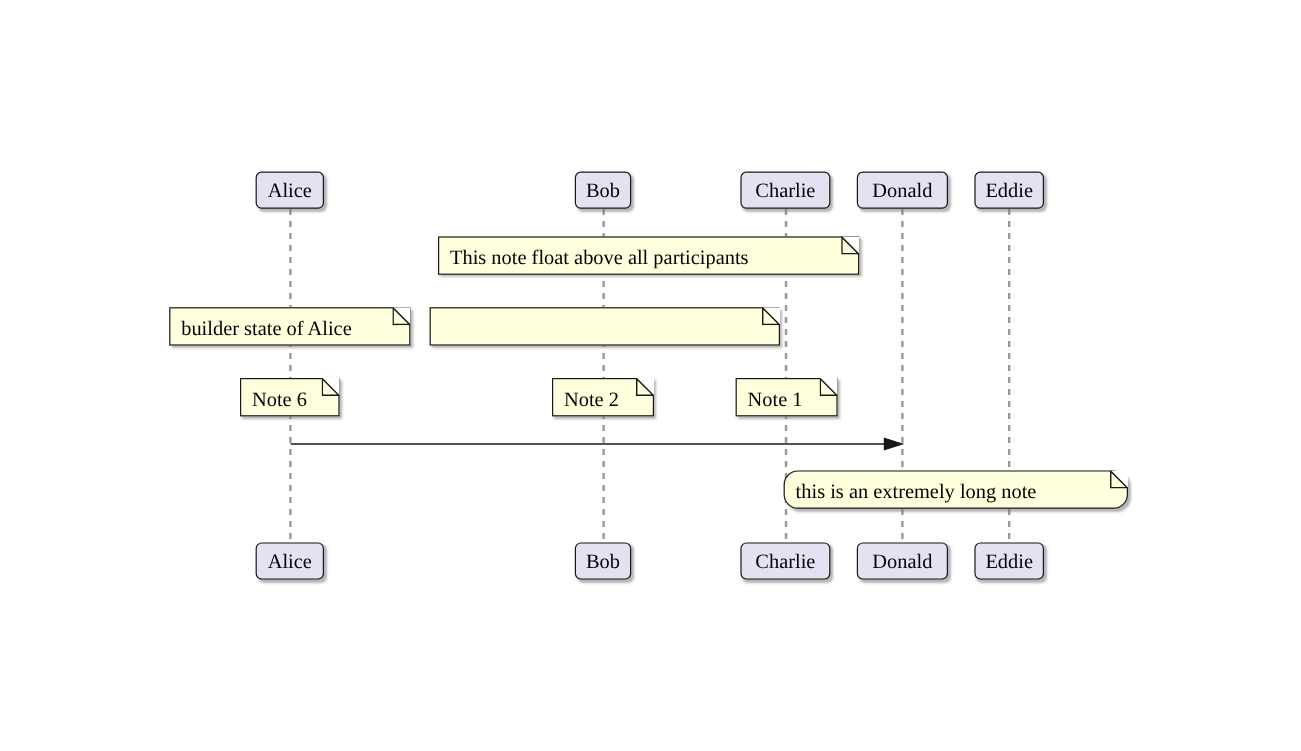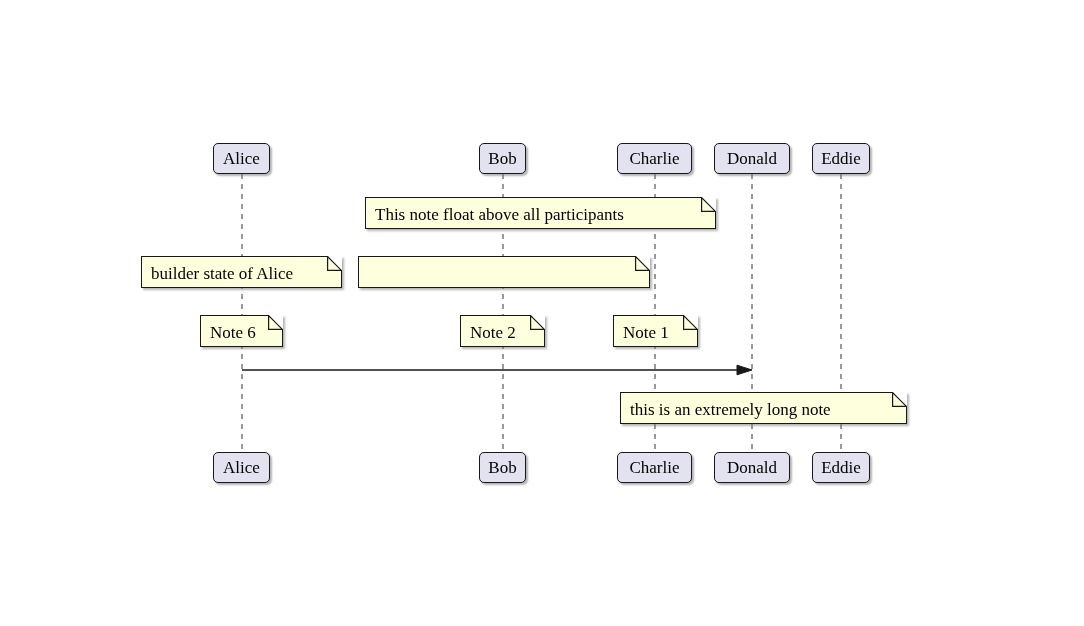--- a/index.html
+++ b/index.html
@@ -127,21 +127,21 @@
       <path class="fold-cover" d="M0,0 H15 V15 Z"></path>
       <path class="fold-flap" d="M0.6,0.6 L0.6,14.4 L14.4,14.4 Z"></path>
     </svg>
   </div>
 
   <svg class="arrow-svg" width="512" height="16" viewBox="0 0 512 16">
     <line class="arrow-line" x1="0" y1="8" x2="498" y2="8"></line>
     <polygon class="arrow-head" points="510,8 495,3.2 495,12.8"></polygon>
   </svg>
 
-  <div class="note" style="left:620px;top:392px;width:287px;">
+  <div class="note" style="left:653px;top:392px;width:287px;border-radius:12px;">
     <span class="note-text">this is an extremely long note</span>
     <svg class="fold" width="15" height="15" viewBox="0 0 15 15">
       <path class="fold-cover" d="M0,0 H15 V15 Z"></path>
       <path class="fold-flap" d="M0.6,0.6 L0.6,14.4 L14.4,14.4 Z"></path>
     </svg>
   </div>
 
   <div class="pbox" style="left:213px;top:143px;width:57px;">Alice</div>
   <div class="pbox" style="left:479px;top:143px;width:47px;">Bob</div>
   <div class="pbox" style="left:617px;top:143px;width:75px;">Charlie</div>

